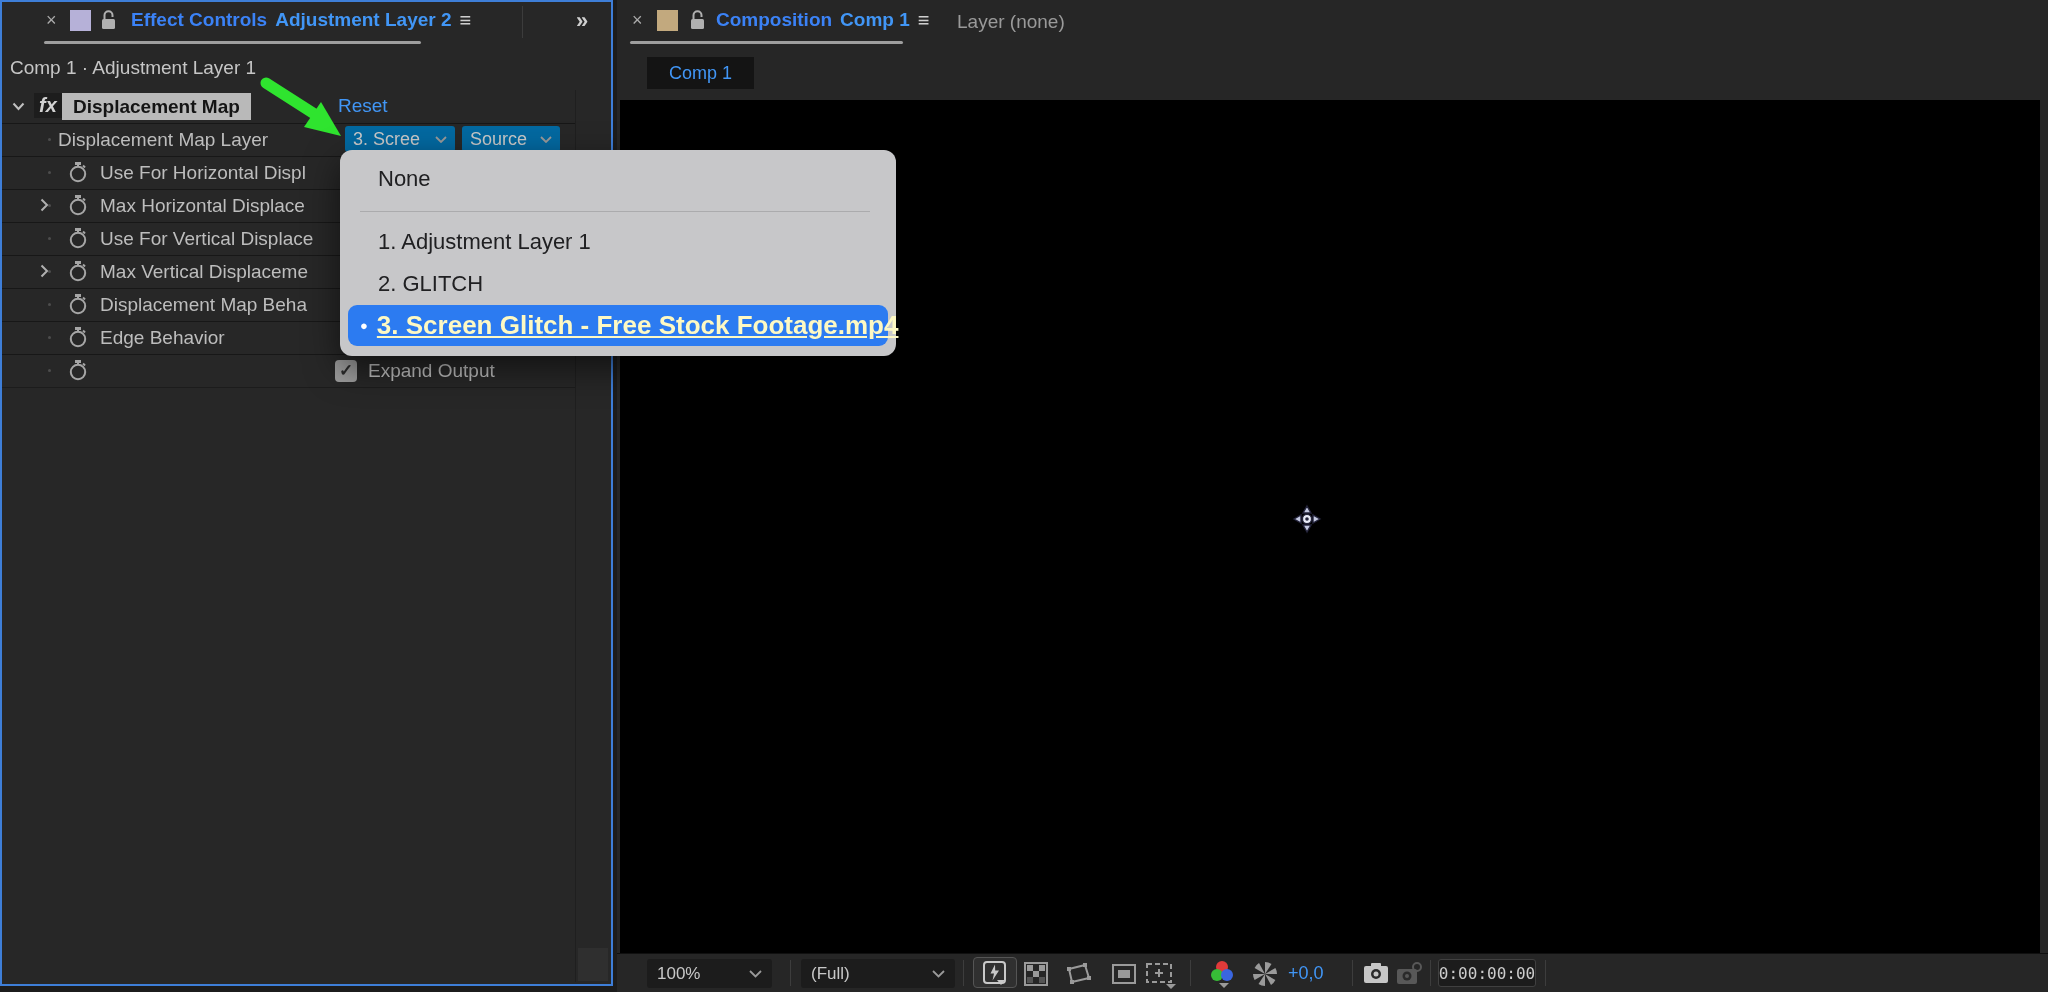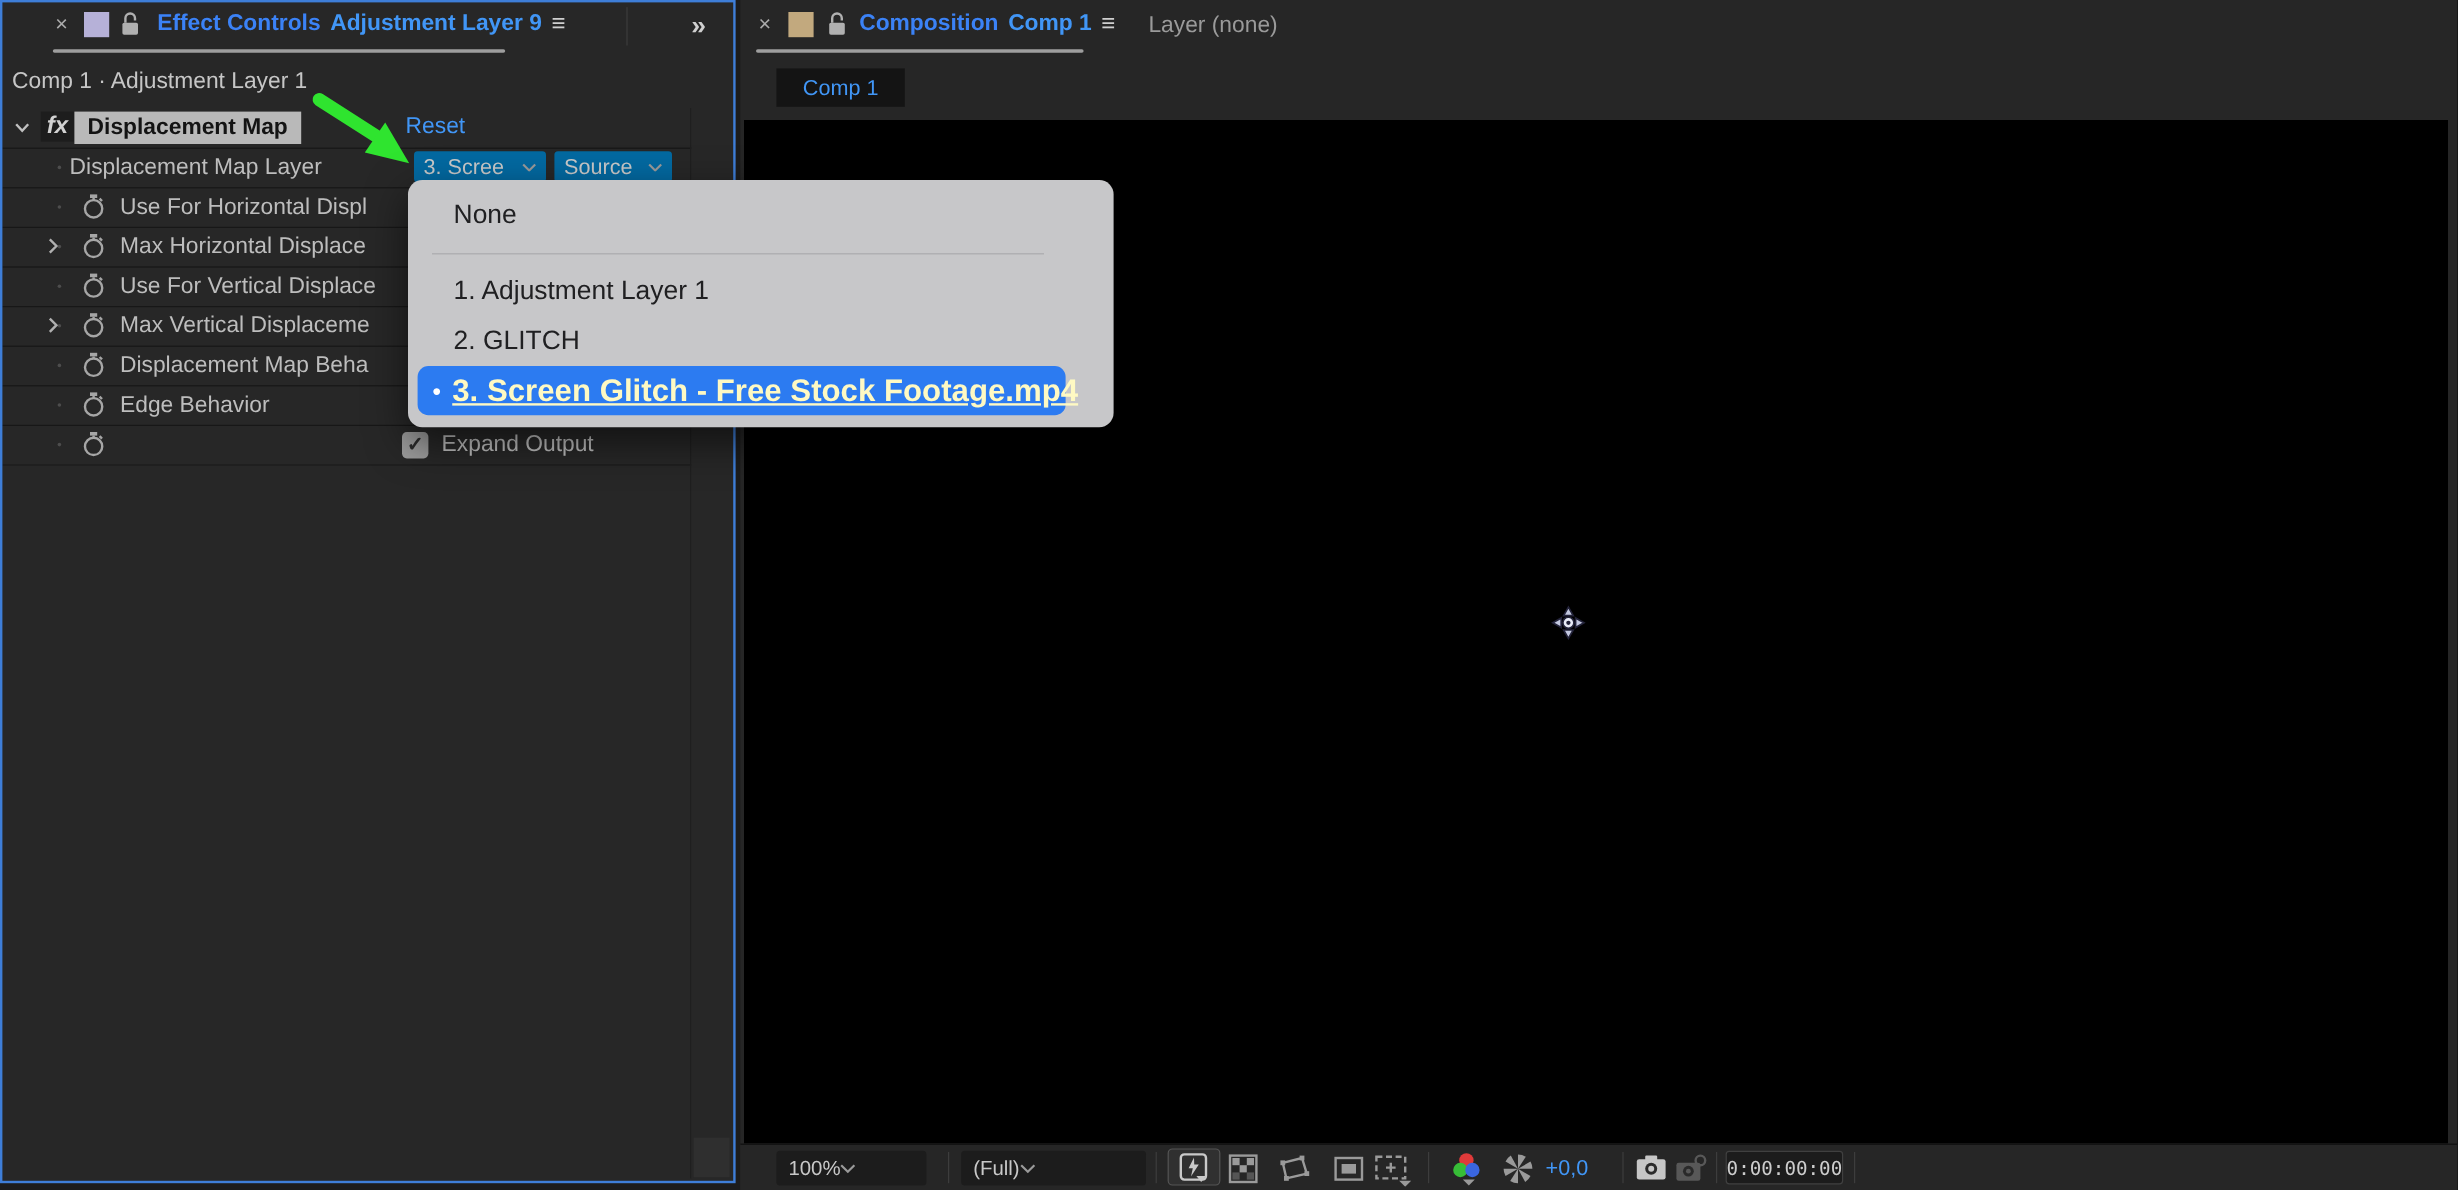--- a/index.html
+++ b/index.html
@@ -48,35 +48,35 @@
   .layer-tab{font-size:19px;color:#9a9a9a;white-space:nowrap;}
   .comp-subtab{position:absolute;left:30px;top:57px;width:107px;height:32px;background:#141414;
                display:flex;align-items:center;justify-content:center;font-size:18px;}
   .viewer{position:absolute;left:3px;top:100px;width:1420px;height:853px;background:#000;}
   .canvas-text{position:absolute;left:0;top:344px;width:100%;text-align:center;
                font-family:"DejaVu Serif","Liberation Serif",serif;font-weight:700;
                font-size:118px;line-height:1;letter-spacing:2px;}
   .toolbar{position:absolute;left:0;top:953px;width:1431px;height:39px;background:#262626;
            border-top:1px solid #101010;box-sizing:border-box;}
   .tbbox{position:absolute;top:5px;height:29px;background:#1c1c1c;border-radius:3px;
-         display:flex;align-items:center;
+         display:flex;align-items:center;justify-content:space-between;
          padding:0 10px;box-sizing:border-box;}
   .tbbox span{font-size:17px;color:#c8c8c8;}
   .tbsep{position:absolute;top:6px;width:1px;height:26px;background:#3d3d3d;}
   .tbicon{position:absolute;top:7px;}
   .fastpv{position:absolute;left:356px;top:3px;width:44px;height:31px;background:#303030;
           border:1px solid #555;border-radius:4px;display:flex;align-items:center;justify-content:center;box-sizing:border-box;}
   .expoff{position:absolute;left:671px;top:9px;font-size:18px;}
   .tcbox{position:absolute;left:821px;top:5px;width:98px;height:28px;background:#1c1c1c;
          border:1px solid #404040;border-radius:3px;display:flex;align-items:center;justify-content:center;box-sizing:border-box;}
   .tcbox span{font-family:"DejaVu Sans Mono","Liberation Mono",monospace;font-size:16px;color:#cccccc;}
 
   
   .popmenu{position:absolute;left:340px;top:150px;width:556px;height:206px;background:#c7c7c9;
-           border-radius:12px;box-shadow:0 12px 34px rgba(0,0,0,.55);z-index:60;padding-left:32px;}
+           border-radius:12px;box-shadow:0 12px 34px rgba(0,0,0,.55);z-index:60;}
   .mi{position:absolute;left:38px;font-size:22px;color:#202022;white-space:nowrap;}
   .mdivider{position:absolute;left:20px;top:61px;width:510px;height:1px;background:#ababad;}
   .mhl{position:absolute;left:8px;top:155px;width:540px;height:41px;border-radius:9px;
        display:flex;align-items:center;padding-left:12px;box-sizing:border-box;gap:9px;}
   .mhl .bullet{color:#fff;font-size:13px;line-height:1;}
   .mhl .mitext{color:#fef9c3;font-size:26px;font-weight:600;white-space:nowrap;text-decoration:underline;}
 
   .arrow-svg{position:absolute;left:200px;top:55px;z-index:55;pointer-events:none;}
   .flexrow{display:flex;align-items:center;}
 </style>
@@ -90,21 +90,21 @@
     <div class="abs" style="left:46px;top:11px;">
       <span class="tab-close">×</span>
     </div>
     <div class="abs swatch" style="left:70px;top:10px;background:#b6b1d8;"></div>
     <svg class="abs" style="left:100px;top:9px;" width="17" height="23" viewBox="0 0 17 23">
       <path d="M4.5 10 V6.2 A4 4 0 0 1 12.5 6.2 V8" fill="none" stroke="#b0b0b0" stroke-width="2"></path>
       <rect x="2" y="10" width="13" height="10" rx="1.5" fill="#b0b0b0"></rect>
     </svg>
     <div class="abs flexrow" style="left:131px;top:9px;gap:8px;">
       <span class="tab-title">Effect Controls</span>
-      <span class="tab-target" style="color:#4196f6;">Adjustment Layer 9</span>
+      <span class="tab-target" style="color:#4196f6;">Adjustment Layer 2</span>
       <span class="menu-glyph">≡</span>
     </div>
     <div class="abs tab-underline" style="left:44px;top:41px;width:377px;"></div>
     <div class="abs vsep-dark" style="left:522px;top:6px;height:32px;"></div>
     <div class="abs" style="left:576px;top:10px;">
       <span class="overflow">»</span>
     </div>
 
     <div class="abs breadcrumb" style="left:10px;top:57px;">Comp 1 · Adjustment Layer 1</div>
 

